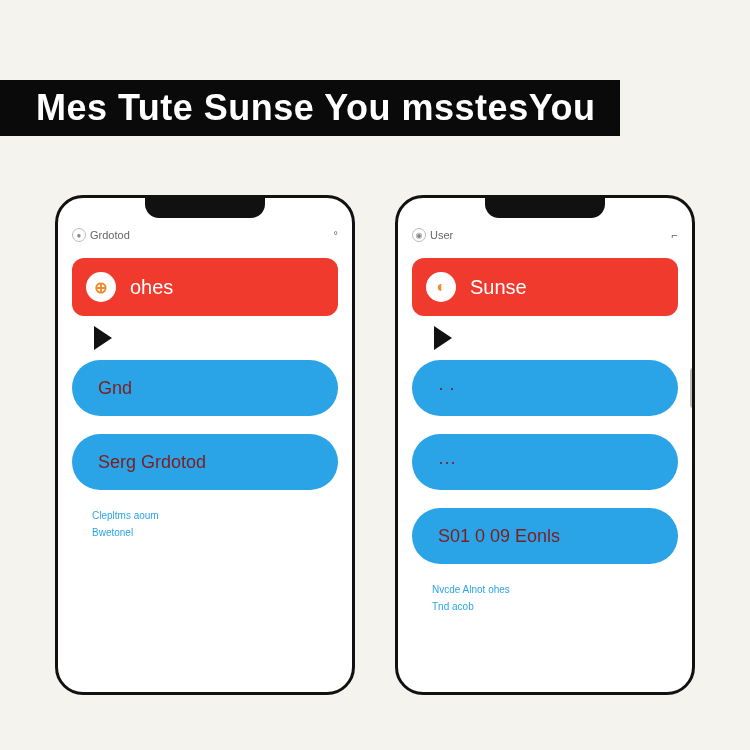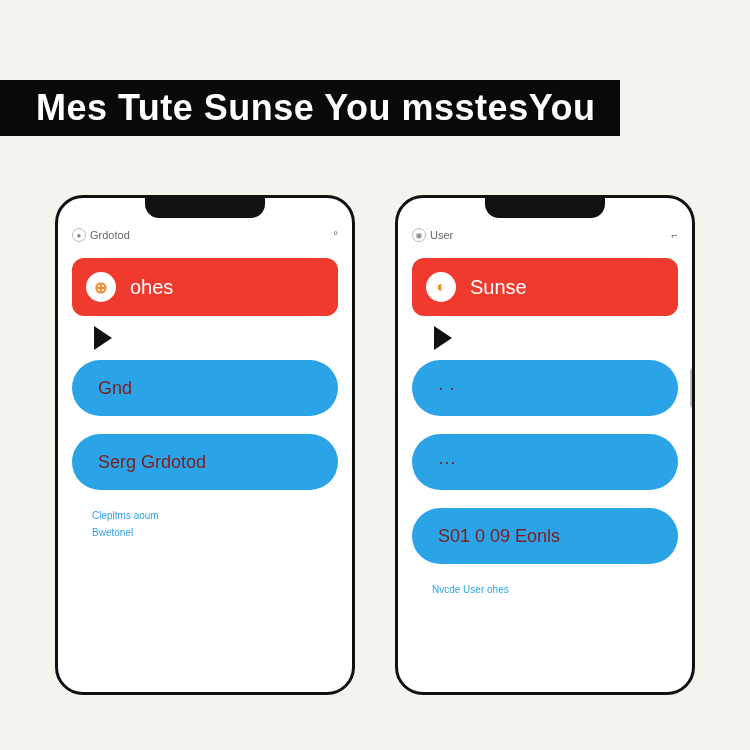--- a/index.html
+++ b/index.html
@@ -204,19 +204,20 @@
         <div class="blue-btn">
           <span>· ·</span>
         </div>
         <div class="blue-btn">
           <span>···</span>
         </div>
         <div class="blue-btn">
           <span>S01 0 09 Eonls</span>
         </div>
         <div class="links">
-          <div>Nvcde User ohes</div>
+          <div>Nvcde Alnot ohes</div>
+          <div>Tnd acob</div>
         </div>
       </div>
     </div>
 
   </div>
 </div>
 
 </body></html>

